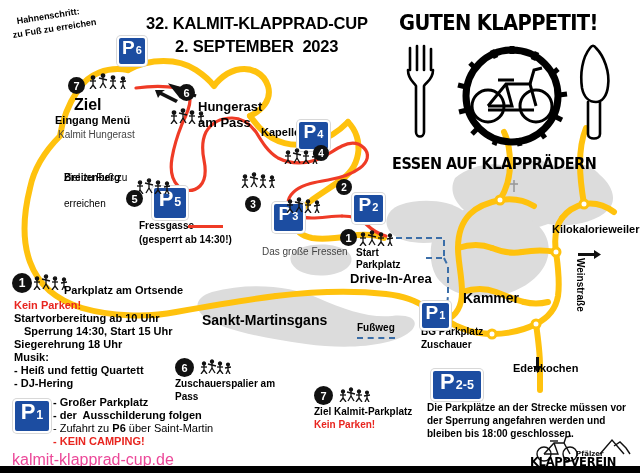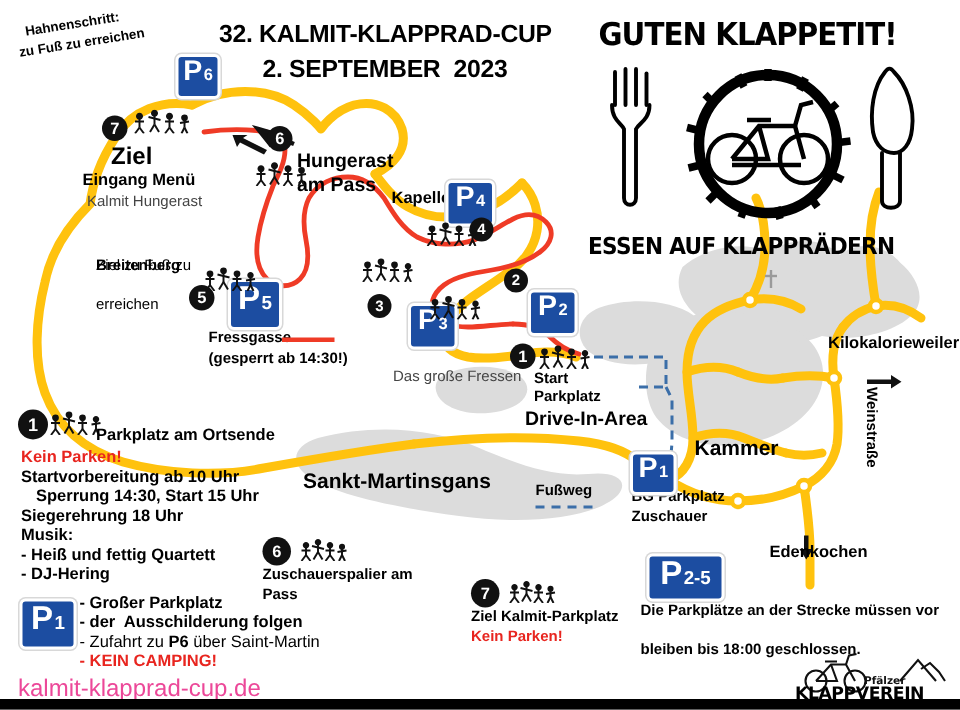--- a/index.html
+++ b/index.html
@@ -633,20 +633,21 @@
     </g>
   </svg>
   <div class="t s10 bold" style="left:314px;top:406px;">Ziel Kalmit-Parkplatz</div>
   <div class="t s10 bold red" style="left:314px;top:419px;">Kein Parken!</div>
 
   <div class="psign big" style="left:431px;top:369px;width:48px;height:28px;">
     <span class="pp">P</span>
       <span class="sub">2-5</span>
   </div>
   <div class="t s10 bold" style="left:427px;top:402px;"><span>Die Parkplätze an der Strecke müssen </span><span style="font-weight:bold;">vor</span></div>
+  <div class="t s10 bold" style="left:427px;top:415px;">der Sperrung angefahren werden und</div>
   <div class="t s10 bold" style="left:427px;top:428px;">bleiben bis 18:00 geschlossen.</div>
 
   <div class="t footer-url">kalmit-klapprad-cup.de</div>
 
   <svg class="klappverein" viewBox="0 0 104 34">
     <g fill="none" stroke="#111" stroke-width="1.4">
       <circle cx="14" cy="20" r="7"></circle>
       <circle cx="40" cy="20" r="7"></circle>
       <path d="M14,20 L24,9 L34,9 L40,20"></path>
       <path d="M24,9 L28,20 L14,20"></path>

